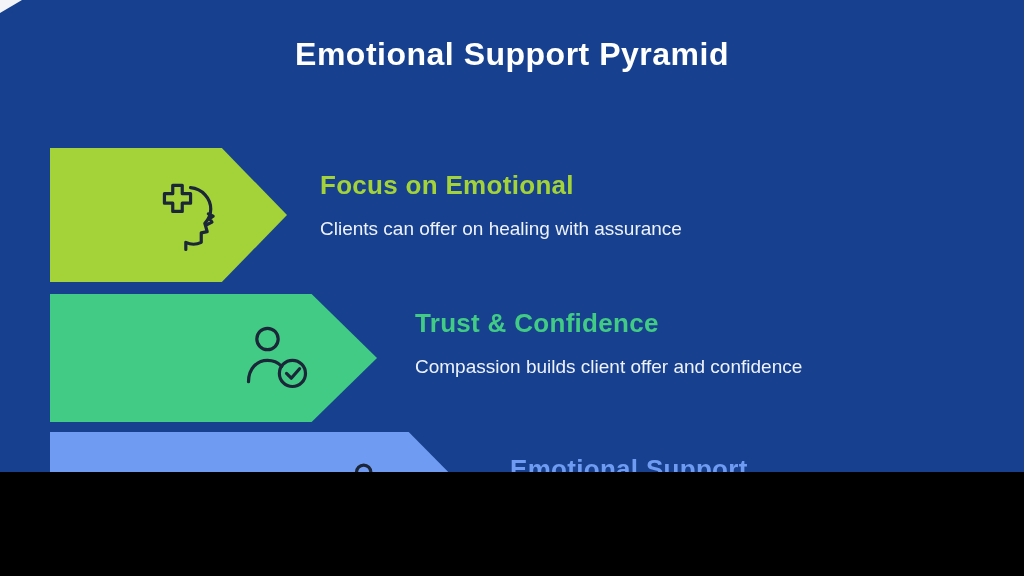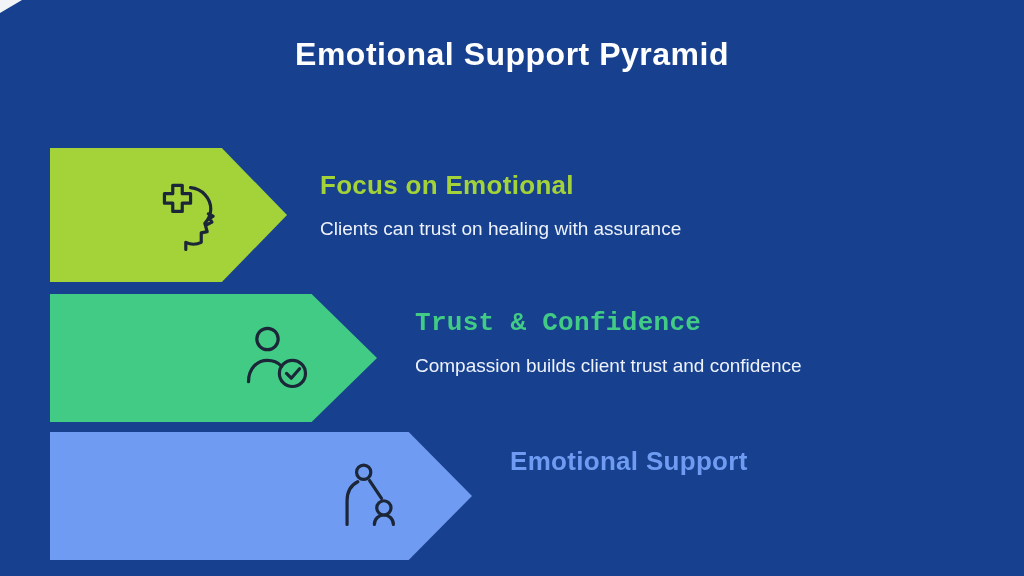--- a/index.html
+++ b/index.html
@@ -12,21 +12,21 @@
     --color-icon-stroke: #1b2638;
   }
   *{box-sizing:border-box;}
   html,body{margin:0;padding:0;}
   body{
     font-family:"Liberation Sans","DejaVu Sans",sans-serif;
     background:#000;
   }
   .canvas{
     position:relative;
-    width:1024px;height:576px;
+    width:1024px;height:472px;
     background:var(--color-background,#17418f);
     overflow:hidden;
   }
   .corner-artifact{
     position:absolute;left:0;top:0;
     width:0;height:0;
     border-top:13px solid #f2f4f8;
     border-right:22px solid transparent;
   }
   .page-title{
@@ -84,22 +84,22 @@
   }
   .level-text p{
     margin:17px 0 0 0;
     font-size:19px;
     color:var(--color-text,#eef2fb);
   }
   .text-1{left:320px;top:170px;}
   .text-2{left:415px;top:308px;}
   .text-3{left:510px;top:446px;}
   .text-1 h2{color:var(--color-level1,#a3d339);}
-  .text-2 h2{color:var(--color-level2,#41cb85);font-family:Liberation Mono, monospace;}
-  .text-3 h2{color:var(--color-level3,#6f9cf2);}
+  .text-2 h2{color:var(--color-level2,#41cb85);}
+  .text-3 h2{color:var(--color-level3,#6f9cf2);margin-top:8px;}
 </style>
 </head>
 <body>
 
 <div class="canvas">
 
   <div class="corner-artifact"></div>
 
   <h1 class="page-title">Emotional Support Pyramid</h1>
 
@@ -131,25 +131,25 @@
         <path d="M20 20 c-6 3-9 9-9 16 v20"></path>
         <path d="M30 19 l10 15"></path>
         <circle cx="42" cy="42" r="6"></circle>
         <path d="M34 56 c0-5 4-8 8-8 s8 3 8 8"></path>
       </svg>
     </span>
   </div>
 
   <div class="level-text text-1">
     <h2>Focus on Emotional</h2>
-    <p>Clients can trust on healing with assurance</p>
+    <p>Clients can offer on healing with assurance</p>
   </div>
 
   <div class="level-text text-2">
     <h2>Trust &amp; Confidence</h2>
-    <p>Compassion builds client trust and confidence</p>
+    <p>Compassion builds client offer and confidence</p>
   </div>
 
   <div class="level-text text-3">
     <h2>Emotional Support</h2>
   </div>
 
 </div>
 
 </body></html>

